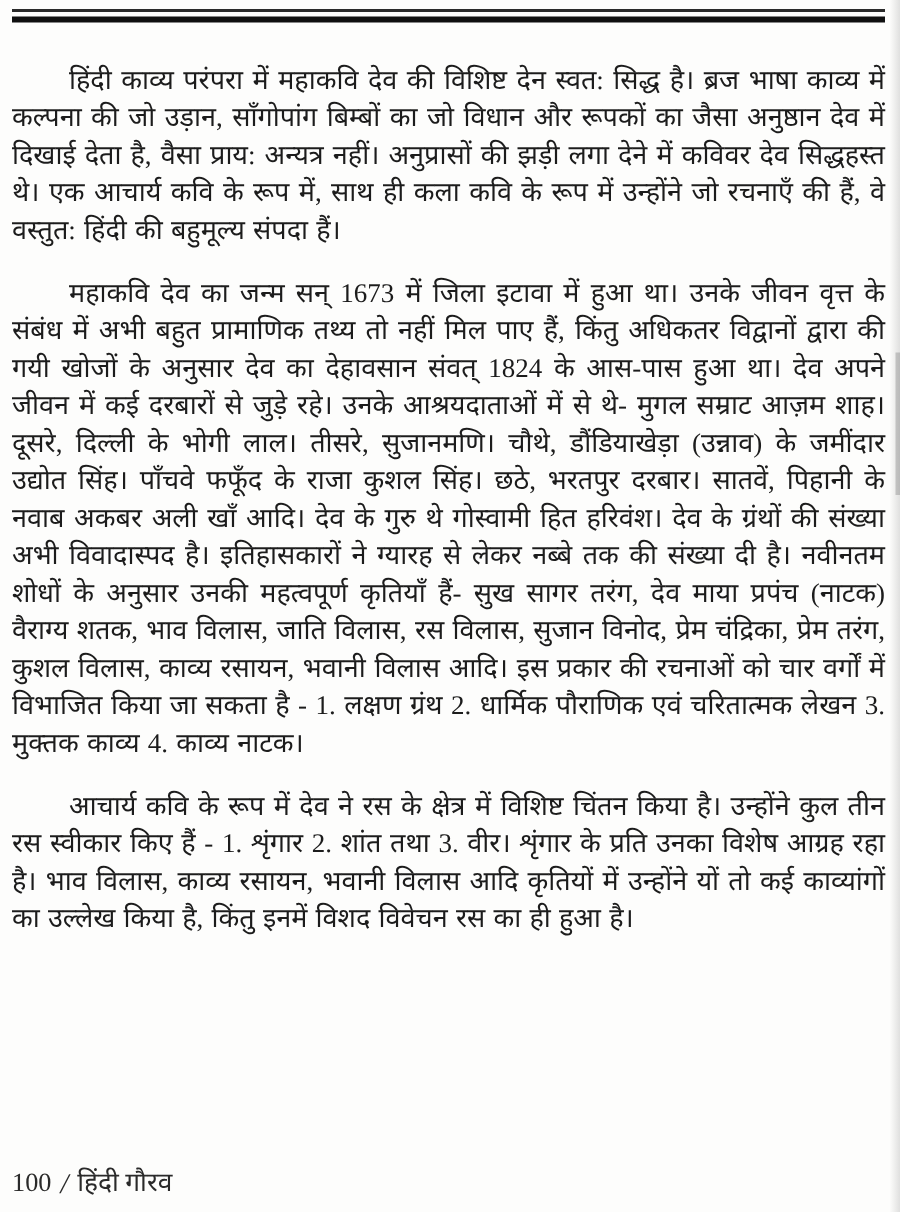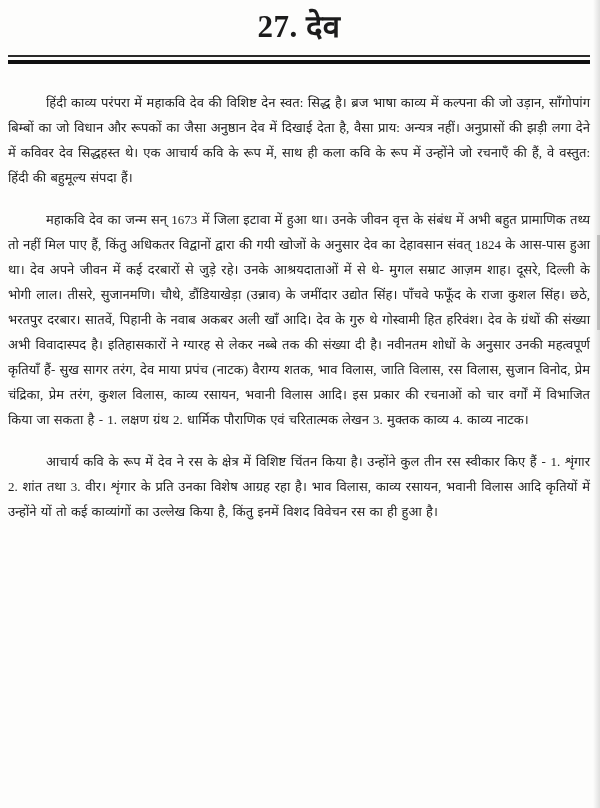--- a/index.html
+++ b/index.html
@@ -30,21 +30,21 @@
     margin: 2px 0 10px 0;
     line-height: 1.2;
   }
   .title-divider {
     height: 3px;
     border-top: 2px solid #2a2a2a;
     border-bottom: 4px solid #101010;
     margin: 0 0 26px 0;
   }
   .body-text p {
-    font-size: 13px;
+    font-size: 18px;
     line-height: 25px;
     text-align: justify;
     text-indent: 38px;
     margin: 0 0 17px 0;
     word-spacing: 1px;
   }
   .page-footer {
     position: absolute;
     left: 8px;
     bottom: 8px;
@@ -74,27 +74,31 @@
     width: 3px;
     background: rgba(70,70,70,0.25);
     pointer-events: none;
   }
 </style>
 </head>
 <body>
 
 <div class="page">
 
-  <h1 class="chapter-title">27. देव</h1>
 
   <div class="title-divider"></div>
 
   <div class="body-text">
     <p>हिंदी काव्य परंपरा में महाकवि देव की विशिष्ट देन स्वत: सिद्ध है। ब्रज भाषा काव्य में कल्पना की जो उड़ान, साँगोपांग बिम्बों का जो विधान और रूपकों का जैसा अनुष्ठान देव में दिखाई देता है, वैसा प्राय: अन्यत्र नहीं। अनुप्रासों की झड़ी लगा देने में कविवर देव सिद्धहस्त थे। एक आचार्य कवि के रूप में, साथ ही कला कवि के रूप में उन्होंने जो रचनाएँ की हैं, वे वस्तुत: हिंदी की बहुमूल्य संपदा हैं।</p>
     <p>महाकवि देव का जन्म सन् 1673 में जिला इटावा में हुआ था। उनके जीवन वृत्त के संबंध में अभी बहुत प्रामाणिक तथ्य तो नहीं मिल पाए हैं, किंतु अधिकतर विद्वानों द्वारा की गयी खोजों के अनुसार देव का देहावसान संवत् 1824 के आस-पास हुआ था। देव अपने जीवन में कई दरबारों से जुड़े रहे। उनके आश्रयदाताओं में से थे- मुगल सम्राट आज़म शाह। दूसरे, दिल्ली के भोगी लाल। तीसरे, सुजानमणि। चौथे, डौंडियाखेड़ा (उन्नाव) के जमींदार उद्योत सिंह। पाँचवे फफूँद के राजा कुशल सिंह। छठे, भरतपुर दरबार। सातवें, पिहानी के नवाब अकबर अली खाँ आदि। देव के गुरु थे गोस्वामी हित हरिवंश। देव के ग्रंथों की संख्या अभी विवादास्पद है। इतिहासकारों ने ग्यारह से लेकर नब्बे तक की संख्या दी है। नवीनतम शोधों के अनुसार उनकी महत्वपूर्ण कृतियाँ हैं- सुख सागर तरंग, देव माया प्रपंच (नाटक) वैराग्य शतक, भाव विलास, जाति विलास, रस विलास, सुजान विनोद, प्रेम चंद्रिका, प्रेम तरंग, कुशल विलास, काव्य रसायन, भवानी विलास आदि। इस प्रकार की रचनाओं को चार वर्गों में विभाजित किया जा सकता है - 1. लक्षण ग्रंथ 2. धार्मिक पौराणिक एवं चरितात्मक लेखन 3. मुक्तक काव्य 4. काव्य नाटक।</p>
     <p>आचार्य कवि के रूप में देव ने रस के क्षेत्र में विशिष्ट चिंतन किया है। उन्होंने कुल तीन रस स्वीकार किए हैं - 1. शृंगार 2. शांत तथा 3. वीर। शृंगार के प्रति उनका विशेष आग्रह रहा है। भाव विलास, काव्य रसायन, भवानी विलास आदि कृतियों में उन्होंने यों तो कई काव्यांगों का उल्लेख किया है, किंतु इनमें विशद विवेचन रस का ही हुआ है।</p>
   </div>
 
+  <div class="page-footer">
+    <span>100</span>
+    <span class="slash">/</span>
+    <span>हिंदी गौरव</span>
+  </div>
 
   <div class="scan-edge-right"></div>
   <div class="scan-streak" style="top: 235px; height: 95px;"></div>
 
 </div>
 
 </body></html>

